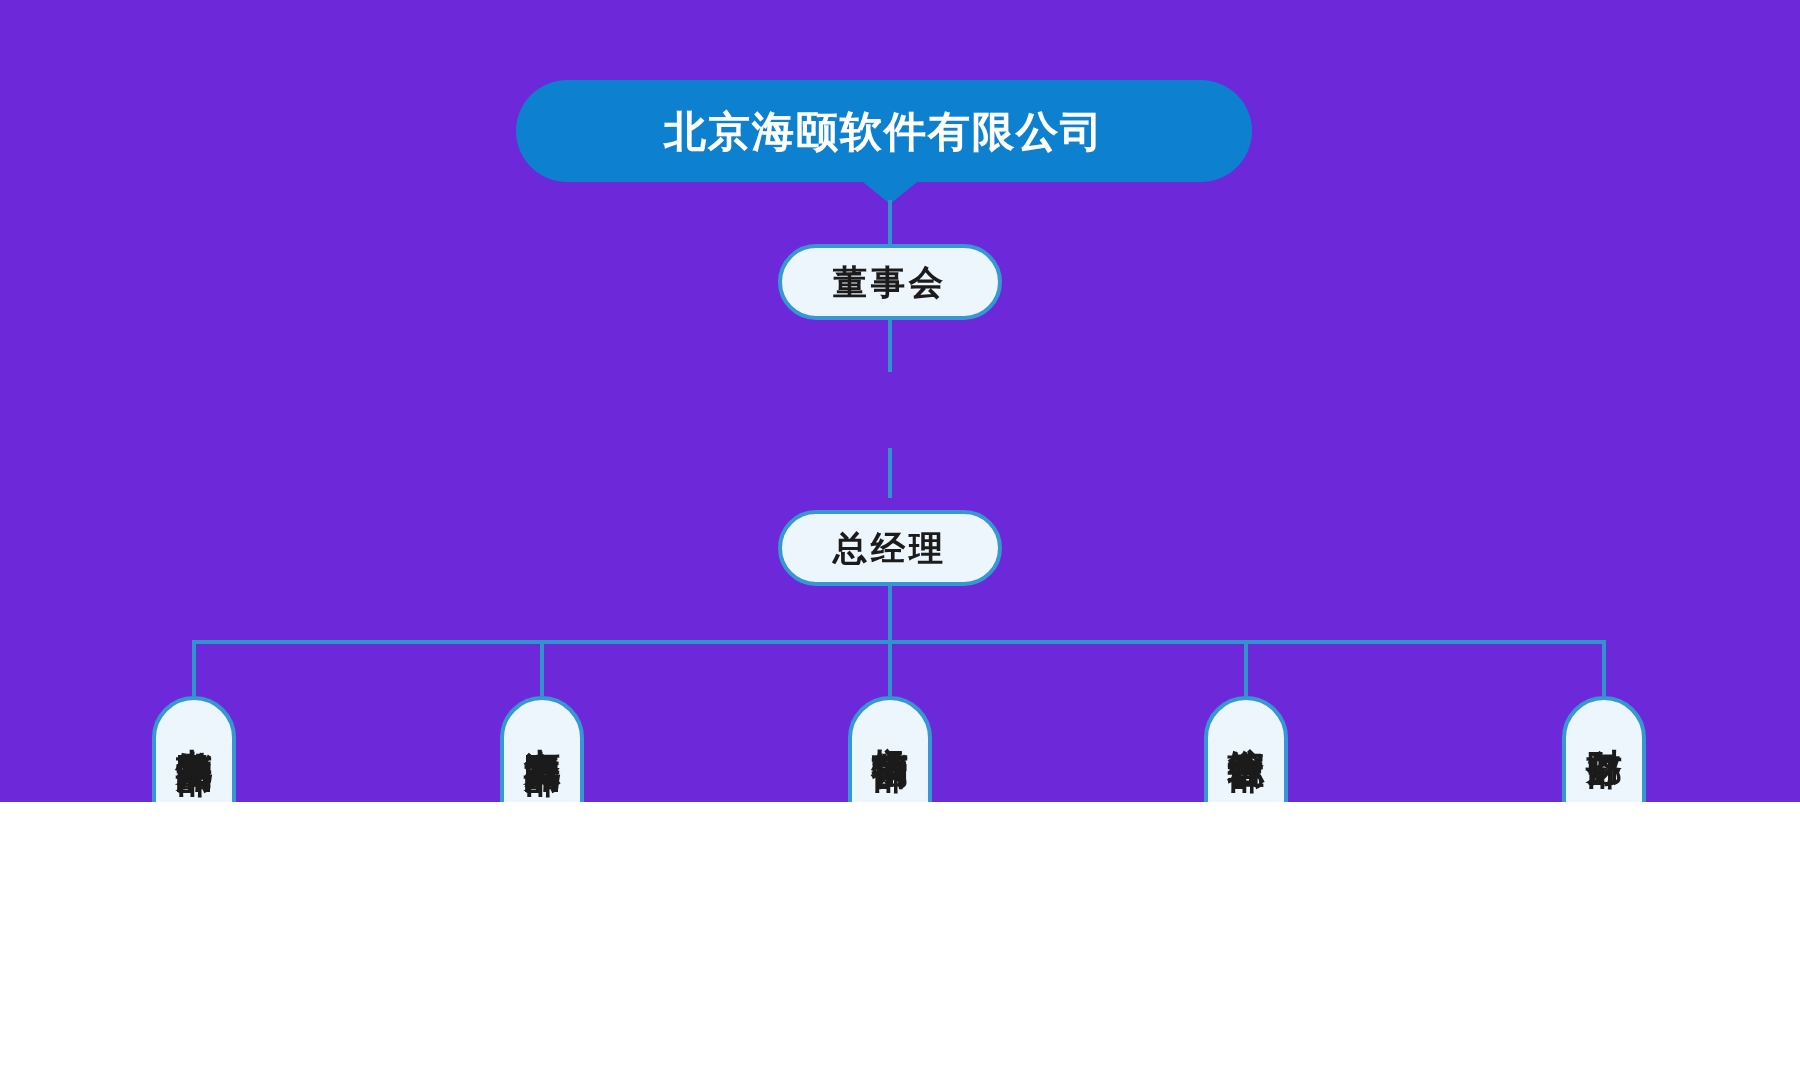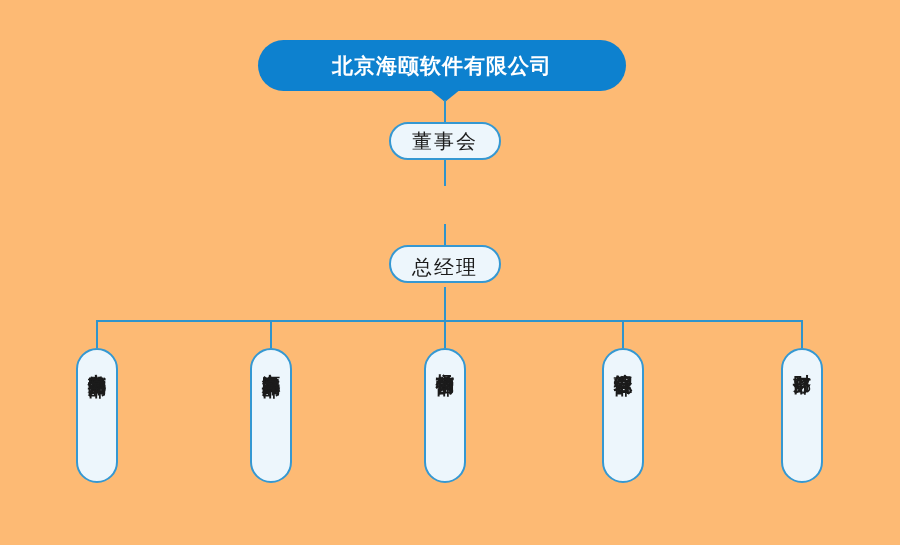--- a/index.html
+++ b/index.html
@@ -8,22 +8,22 @@
     --node-fill:#edf6fc;
     --line:#3094cc;
     --text-dark:#1b1b1b;
     --text-light:#ffffff;
   }
   *{margin:0;padding:0;box-sizing:border-box;}
   html,body{background:#ffffff;}
   body{font-family:"Liberation Sans","DejaVu Sans",sans-serif;}
   .org-chart{
     position:relative;
-    width:900px;height:545px;
-    background:#fdba74;
+    width:900px;height:401px;
+    background:#6d28d9;
     overflow:hidden;
   }
   
   .root-node{
     position:absolute;
     left:258px;top:40px;width:368px;height:51px;
     background:var(--brand-blue);
     border-radius:26px;
     display:flex;align-items:center;justify-content:center;
   }
@@ -45,27 +45,27 @@
   .level-pill{
     position:absolute;
     left:389px;width:112px;height:38px;
     background:var(--node-fill);
     border:2px solid var(--node-border);
     border-radius:19px;
     display:flex;align-items:center;justify-content:center;
   }
   .level-pill .pill-label{
     color:var(--text-dark);
-    font-size:20px;font-weight:normal;
+    font-size:17px;font-weight:bold;
     letter-spacing:2px;
     white-space:nowrap;
   }
   .pill-board{top:122px;}
   .pill-chairman{top:186px;}
-  .pill-gm{top:245px;align-items:flex-end;}
+  .pill-gm{top:255px;}
   
   .dept-pill{
     position:absolute;
     top:348px;width:42px;height:135px;
     background:var(--node-fill);
     border:2px solid var(--node-border);
     border-radius:21px;
     display:flex;justify-content:center;
   }
   .dept-pill .dept-label{

